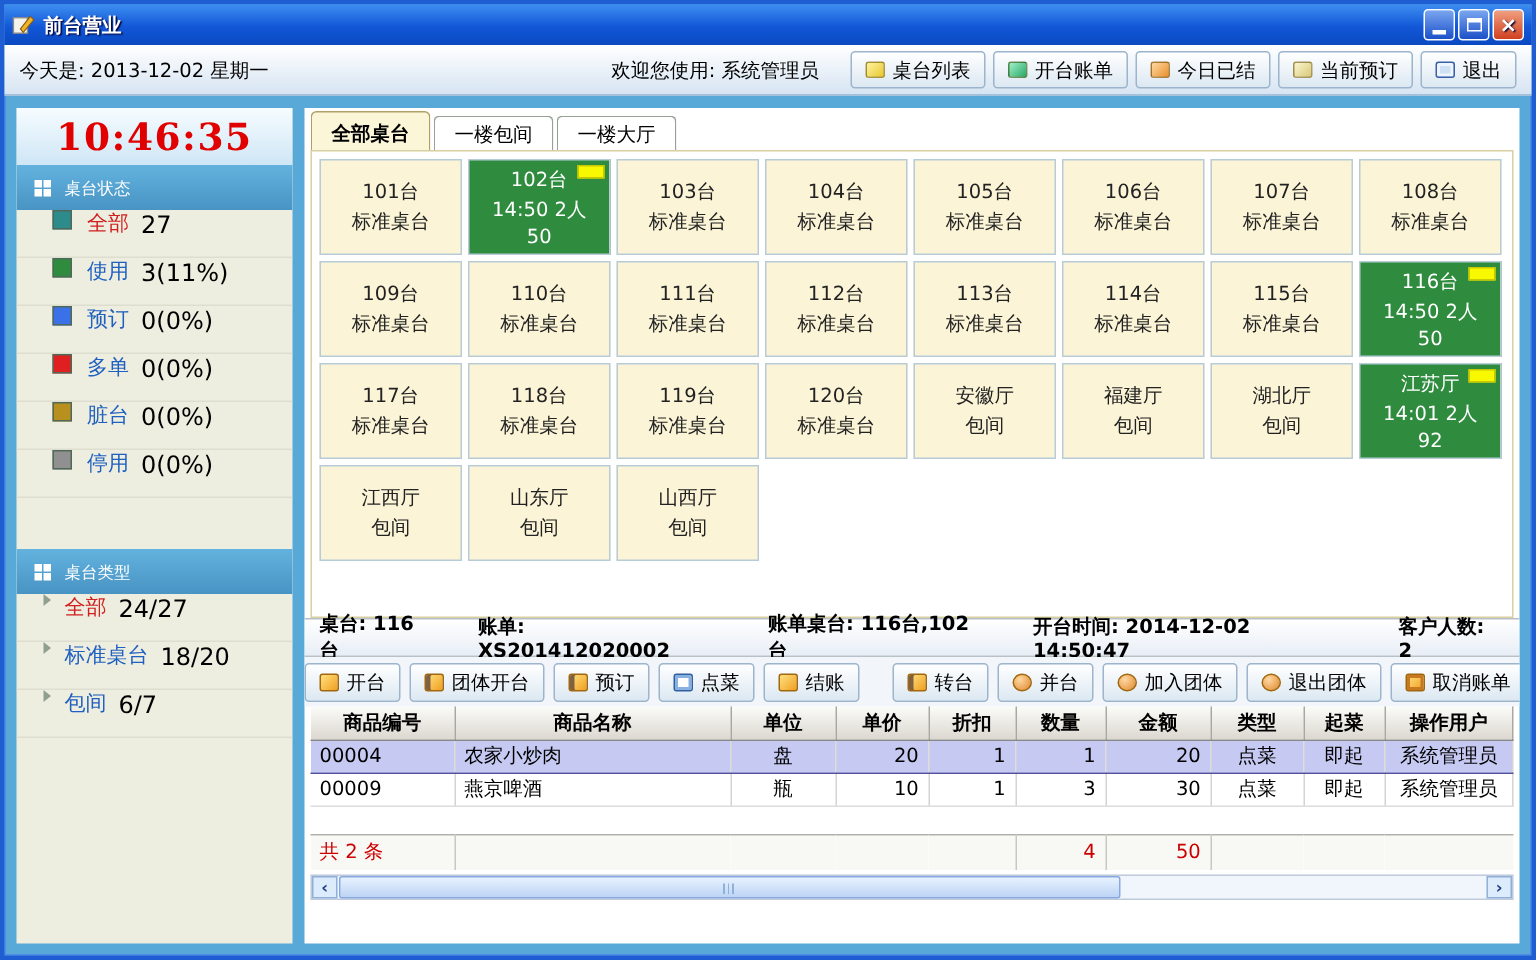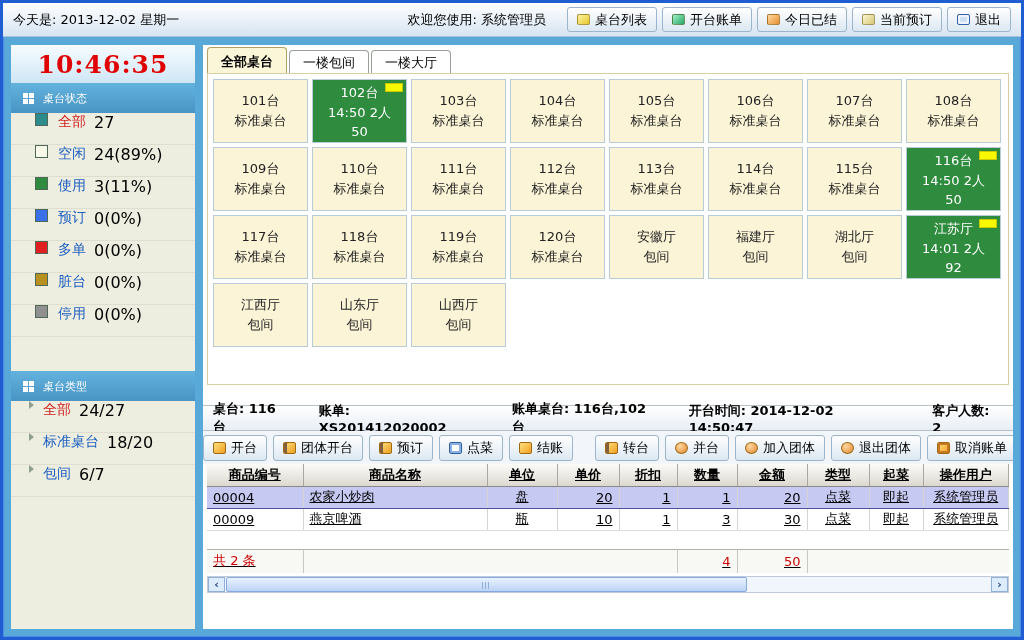--- a/index.html
+++ b/index.html
@@ -53,53 +53,73 @@
   .main { flex:1; background:#fff; display:flex; flex-direction:column; overflow:hidden; }
   .tabs { height:28px; display:flex; align-items:flex-end; padding-left:4px; gap:2px; flex:0 0 auto; }
   .tab { height:23px; padding:3px 13px 0; border:1px solid #98a098; border-bottom:none; border-radius:4px 4px 0 0; background:#fff; font-size:13px; cursor:pointer; }
   .tab.active { background:#fcf6d8; border-color:#b0a068; height:26px; padding-top:5px; font-weight:bold; }
 
   .grid-panel { margin:0 4px; border:1px solid #d8d0a0; background:#fff; padding:5px; height:312px; display:flex; flex-wrap:wrap; gap:4px; align-content:flex-start; flex:0 0 auto; }
   .card { width:95px; height:64px; background:#fbf4d7; border:1px solid #b8ccd8; display:flex; flex-direction:column; align-items:center; justify-content:center; gap:2px; font-size:13px; color:#222; cursor:pointer; position:relative; }
   .card.busy { background:#2f8c3e; color:#fff; }
   .card .tag { position:absolute; top:3px; right:3px; width:18px; height:9px; background:#f8f800; border:1px solid #c8c800; }
 
-  .info-bar { height:26px; margin-top:20px; border-top:1px solid #b8c0c8; border-bottom:1px solid #b8c0c8; background:linear-gradient(180deg,#ffffff,#e8eef6); display:flex; align-items:center; padding:0 10px; gap:30px; font-size:13px; font-weight:600; flex:0 0 auto; }
+  .info-bar { height:26px; margin-top:0; border-top:1px solid #b8c0c8; border-bottom:1px solid #b8c0c8; background:linear-gradient(180deg,#ffffff,#e8eef6); display:flex; align-items:center; padding:0 10px; gap:30px; font-size:13px; font-weight:600; flex:0 0 auto; }
 
   .actions { height:33px; display:flex; align-items:center; padding:0 0; gap:6px; background:#f2f6fb; flex:0 0 auto; }
   .ac-btn { height:26px; padding:0 9px; border:1px solid #9cb4cc; border-radius:3px; background:linear-gradient(180deg,#ffffff,#dce8f2); display:flex; align-items:center; gap:5px; font-size:13px; cursor:pointer; white-space:nowrap; }
   .ac-btn.gapL { margin-left:16px; }
   .ac-icon { width:13px; height:12px; border-radius:2px; border:1px solid #a06810; background:linear-gradient(135deg,#ffe080,#f0a020); flex:0 0 auto; }
   .ac-icon.book { box-shadow:inset 3px 0 0 #806040; }
   .ac-icon.monitor { background:#fff; border:1px solid #3060a0; box-shadow:inset 0 0 0 2px #88b0e0; }
   .ac-icon.ball { border-radius:50%; background:radial-gradient(circle at 35% 30%,#ffd8a0,#e08830); }
   .ac-icon.cancel { box-shadow:inset 0 0 0 2px #c87820; }
 
   .order-wrap { margin:0 4px; flex:0 0 auto; }
-  table { border-collapse:collapse; width:100%; table-layout:fixed; font-size:13px;text-decoration:underline; }
+  table { border-collapse:collapse; width:100%; table-layout:fixed; font-size:13px; }
   col.c0{width:96px} col.c1{width:184px} col.c2{width:70px} col.c3{width:62px} col.c4{width:58px} col.c5{width:60px} col.c6{width:70px} col.c7{width:62px} col.c8{width:54px}
   th { height:22px; background:linear-gradient(180deg,#fbfbf8,#dcd8d0); border-right:1px solid #a8a8a0; border-bottom:1px solid #888; font-weight:600; text-align:center; overflow:hidden; white-space:nowrap; }
   td { height:22px; border-right:1px solid #d4d4d4; border-bottom:1px solid #dcdcdc; padding:0 6px; overflow:hidden; white-space:nowrap; }
   tr.sel td { background:#c6c9f2; border-top:1px solid #5050a0; border-bottom:1px solid #5050a0; }
   td.L{text-align:left} td.C{text-align:center} td.R{text-align:right}
   .filler { height:18px; }
   .sum-table td { height:24px; border:none; border-top:1px solid #b0b0a8; color:#cc0000; background:#f8f8f4; font-size:13px; }
   .sum-table td.tick { border-right:1px solid #c8c8c0; }
 
   .hscroll { height:17px; margin:3px 4px 0; display:flex; border:1px solid #c0cada; background:#f0f6fc; flex:0 0 auto; }
   .sc-btn { width:17px; height:15px; background:#dcecfc; border:1px solid #90b0d8; display:flex; align-items:center; justify-content:center; color:#204080; font-size:11px; font-weight:bold; cursor:pointer; }
   .sc-track { flex:1; position:relative; }
   .sc-thumb { position:absolute; left:1px; top:0; height:15px; width:68%; background:linear-gradient(180deg,#e8f2ff,#bcd4f4); border:1px solid #88a8e0; border-radius:2px; cursor:grab; }
   .sc-thumb::after { content:""; position:absolute; left:50%; top:4px; width:8px; height:7px; margin-left:-4px; background:repeating-linear-gradient(90deg,#90b0dc 0 1px,transparent 1px 3px); }
 </style>
 </head>
 <body>
 
 <div class="window">
 
+  <div class="titlebar">
+    <span class="ticon">
+      <svg width="15" height="15" viewBox="0 0 16 16">
+          <rect x="1" y="3" width="10" height="11" fill="#f4f4ec" stroke="#8a8a8a"></rect>
+          <path d="M6 11 L13 2 L15.5 4.5 L8 13.5 Z" fill="#f0b429" stroke="#8a5a10" stroke-width="0.8"></path>
+        </svg>
+    </span>
+    <span>前台营业</span>
+    <div class="win-controls">
+      <div class="wbtn min">
+          <span class="bar"></span>
+        </div>
+      <div class="wbtn max">
+          <span class="box"></span>
+        </div>
+      <div class="wbtn close">
+          <span>×</span>
+        </div>
+    </div>
+  </div>
 
   <div class="topbar">
     <span>今天是: 2013-12-02 星期一</span>
     <span class="spacer"></span>
     <span class="welcome">欢迎您使用: 系统管理员</span>
     <div class="tb-btn">
         <span class="tb-icon ic-list"></span>
         <span>桌台列表</span>
       </div>
     <div class="tb-btn">
@@ -132,25 +152,20 @@
             <i></i>
             <i></i>
           </span>
         <span>桌台状态</span>
       </div>
       <ul class="side-list">
         <li class="side-item">
             <span class="swatch sw0"></span>
             <span class="s-label red">全部</span>
             <span class="s-val">27</span>
-          </li>
-        <li class="side-item">
-            <span class="swatch sw1"></span>
-            <span class="s-label">空闲</span>
-            <span class="s-val">24(89%)</span>
           </li>
         <li class="side-item">
             <span class="swatch sw2"></span>
             <span class="s-label">使用</span>
             <span class="s-val">3(11%)</span>
           </li>
         <li class="side-item">
             <span class="swatch sw3"></span>
             <span class="s-label">预订</span>
             <span class="s-val">0(0%)</span>

